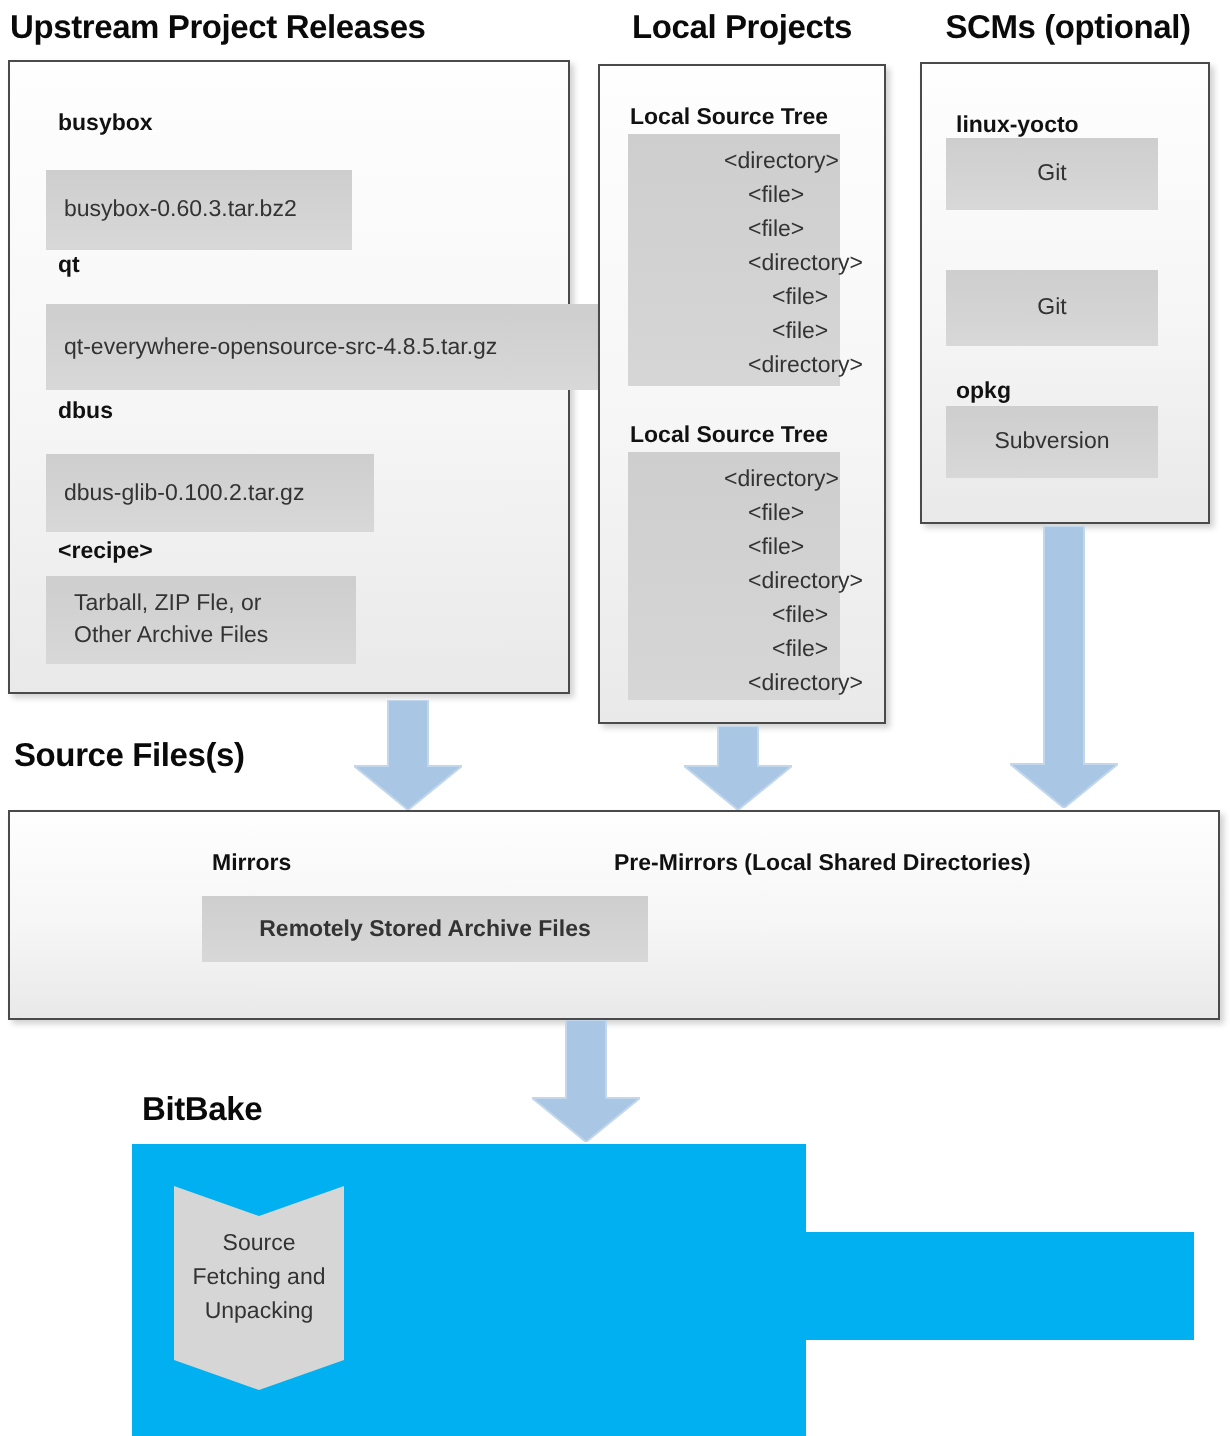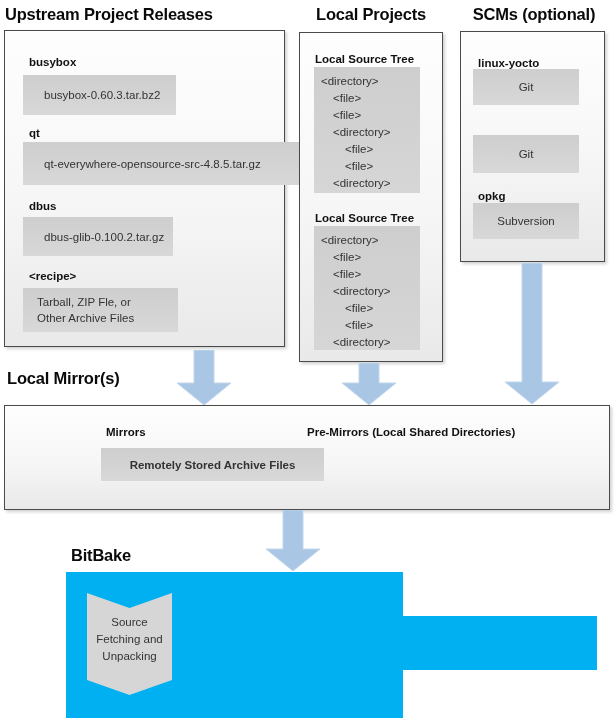--- a/index.html
+++ b/index.html
@@ -35,37 +35,38 @@
   }
   .gray-box {
     position: absolute;
     background: linear-gradient(180deg, #cecece 0%, #d8d8d8 100%);
     color: #333;
     font-size: 11.5px;
     display: flex;
     align-items: center;
     white-space: nowrap;
   }
-  .gray-box.align-left { justify-content: flex-start; padding-left: 21px; }
+  .gray-box.align-left { justify-content: flex-start; padding-left: 9px; margin-top: 10px; }
   .gray-box.align-center { justify-content: center; }
   .gray-box.multiline {
     flex-direction: column;
     align-items: flex-start;
     justify-content: center;
     padding-left: 14px;
     line-height: 16px;
     text-align: right;
   }
   .tree-box {
     position: absolute;
     background: linear-gradient(180deg, #cecece 0%, #d6d6d6 100%);
     color: #333;
     font-size: 11.5px;
     line-height: 17px;
     padding-top: 6px;
+    padding-left: 41px;
   }
   .tree-line { white-space: pre; }
   .ind0 { padding-left: 7px; }
   .ind1 { padding-left: 19px; }
   .ind2 { padding-left: 31px; }
   .arrow {
     position: absolute;
   }
   .blue-main {
     position: absolute;
@@ -102,21 +103,21 @@
   <div class="title" style="left:460px; top:5px; width:148px; text-align:center;">SCMs (optional)</div>
 
   <div class="panel" style="left:4px; top:30px; width:281px; height:317px;">
     <div class="item-label" style="left:24px; top:25px;">busybox</div>
     <div class="gray-box align-left" style="left:18px; top:44px; width:153px; height:40px;">busybox-0.60.3.tar.bz2</div>
 
     <div class="item-label" style="left:24px; top:96px;">qt</div>
     <div class="gray-box align-left" style="left:18px; top:111px; width:292px; height:43px;">qt-everywhere-opensource-src-4.8.5.tar.gz</div>
 
     <div class="item-label" style="left:24px; top:169px;">dbus</div>
-    <div class="gray-box align-left" style="left:18px; top:186px; width:150px; height:39px;">dbus-glib-0.100.2.tar.gz</div>
+    <div class="gray-box align-left" style="left:18px; top:186px; width:164px; height:39px;">dbus-glib-0.100.2.tar.gz</div>
 
     <div class="item-label" style="left:24px; top:239px;">&lt;recipe&gt;</div>
     <div class="gray-box multiline" style="left:18px; top:257px; width:155px; height:44px;">
       <span>Tarball, ZIP Fle, or</span>
       <span>Other Archive Files</span>
     </div>
   </div>
 
   <div class="panel" style="left:299px; top:32px; width:144px; height:330px;">
     <div class="item-label" style="left:15px; top:20px;">Local Source Tree</div>
@@ -156,21 +157,21 @@
   <svg class="arrow" style="left:177px; top:350px;" width="54" height="55" viewBox="0 0 54 55">
     <polygon points="17,0 37,0 37,33 54,33 27,55 0,33 17,33" fill="#a9c6e4" stroke="#c2d7ec" stroke-width="1"></polygon>
   </svg>
   <svg class="arrow" style="left:342px; top:363px;" width="54" height="42" viewBox="0 0 54 42">
     <polygon points="17,0 37,0 37,20 54,20 27,42 0,20 17,20" fill="#a9c6e4" stroke="#c2d7ec" stroke-width="1"></polygon>
   </svg>
   <svg class="arrow" style="left:505px; top:263px;" width="54" height="141" viewBox="0 0 54 141">
     <polygon points="17,0 37,0 37,119 54,119 27,141 0,119 17,119" fill="#a9c6e4" stroke="#c2d7ec" stroke-width="1"></polygon>
   </svg>
 
-  <div class="title" style="left:7px; top:369px;">Local Mirror(s)</div>
+  <div class="title" style="left:7px; top:369px;">Source Files(s)</div>
   <div class="panel" style="left:4px; top:405px; width:606px; height:105px;padding-left:32px;">
     <div class="item-label" style="left:101px; top:20px;">Mirrors</div>
     <div class="gray-box align-center" style="left:96px; top:42px; width:223px; height:33px;font-weight:bold;">Remotely Stored Archive Files</div>
     <div class="item-label" style="left:302px; top:20px;">Pre-Mirrors (Local Shared Directories)</div>
   </div>
 
   <svg class="arrow" style="left:266px; top:510px;" width="54" height="61" viewBox="0 0 54 61">
     <polygon points="17,0 37,0 37,39 54,39 27,61 0,39 17,39" fill="#a9c6e4" stroke="#c2d7ec" stroke-width="1"></polygon>
   </svg>
 

